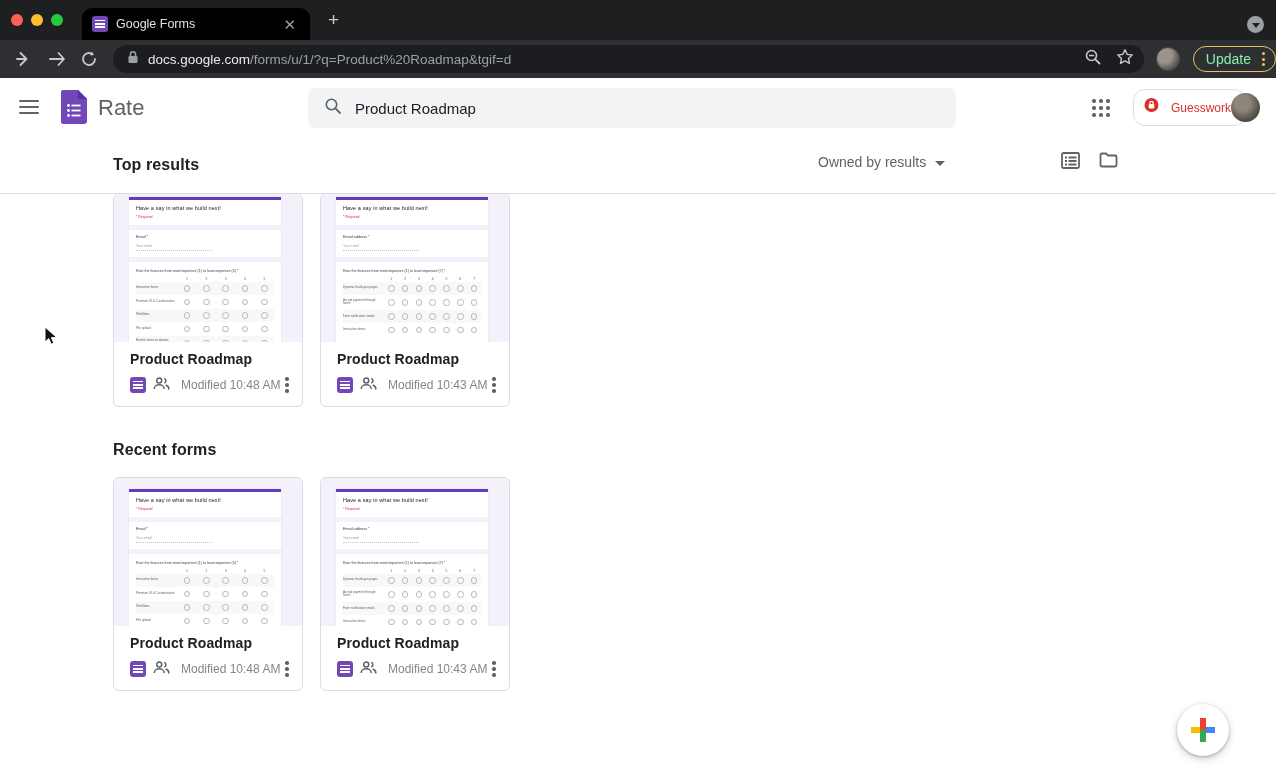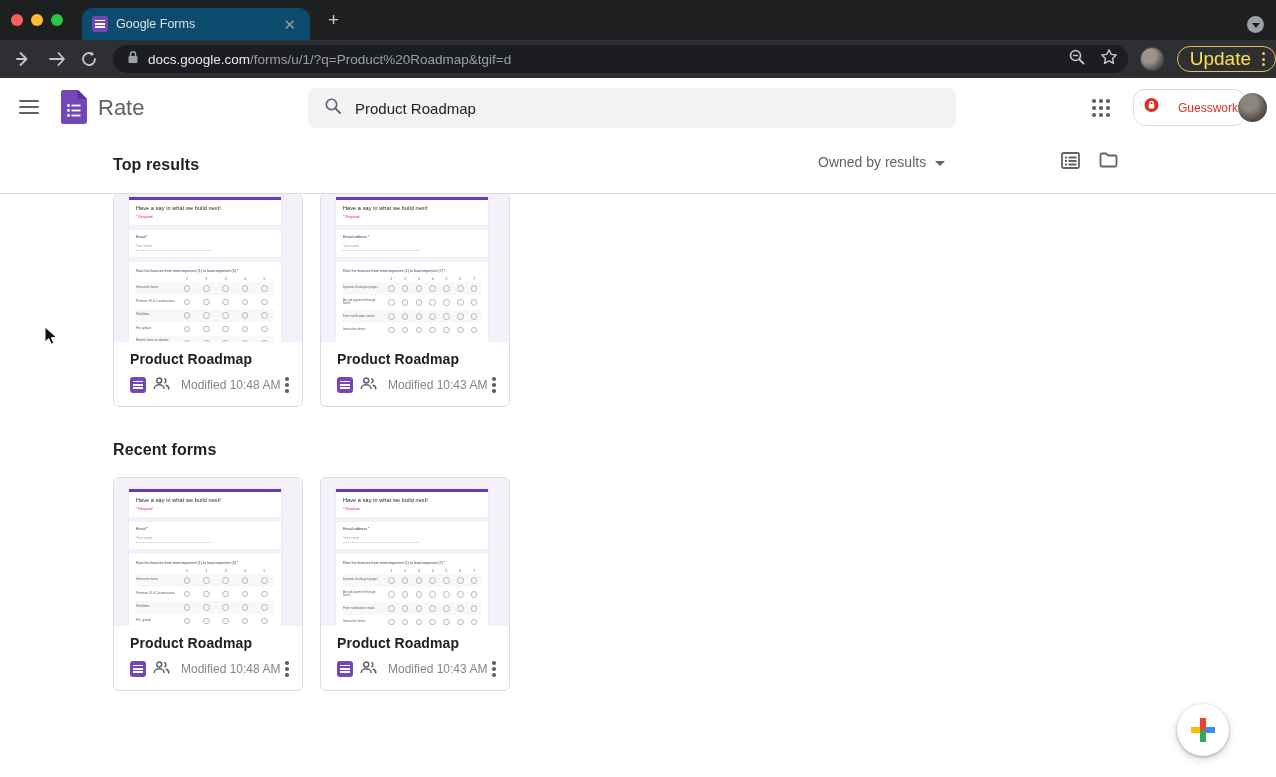--- a/index.html
+++ b/index.html
@@ -6,21 +6,21 @@
   html,body { background:#fff; }
   body { font-family:"Liberation Sans", sans-serif; }
   #canvas { position:relative; width:1276px; height:777px; overflow:hidden; background:#fff; }
 
   
   .tabstrip { position:absolute; left:0; top:0; width:1276px; height:40px; background:#1e1f21; }
   .traffic { position:absolute; top:14px; width:12px; height:12px; border-radius:50%; }
   .t-red { left:11px; background:#ff5f57; }
   .t-yellow { left:31px; background:#febc2e; }
   .t-green { left:51px; background:#28c840; }
-  .tab { position:absolute; left:82px; top:8px; width:228px; height:32px; background:#0c4a6e;
+  .tab { position:absolute; left:82px; top:8px; width:228px; height:32px; background:#000000;
          border-radius:10px 10px 0 0; display:flex; align-items:center; padding:0 10px; }
   .favicon { width:16px; height:16px; border-radius:3px; background:#7248b9; position:relative; flex:0 0 16px; }
   .favicon::before { content:""; position:absolute; left:3px; top:4px; width:10px; height:8px;
     background:linear-gradient(#fff 0 1.5px, transparent 1.5px 3.2px, #fff 3.2px 4.7px, transparent 4.7px 6.4px, #fff 6.4px 7.9px, transparent 7.9px); }
   .tab-title { color:#dfe1e5; font-size:12.5px; margin-left:8px; flex:1; white-space:nowrap; overflow:hidden; }
   .tab-close { color:#9aa0a6; font-size:15px; line-height:1; cursor:default; padding:2px 4px; }
   .newtab { position:absolute; left:328px; top:12px; color:#c6c8cb; font-size:19px; line-height:16px; }
   .tab-search-btn { position:absolute; right:12px; top:16px; width:17px; height:17px; border-radius:50%;
     background:#9aa0a6; display:flex; align-items:center; justify-content:center; }
   .tab-search-btn::before { content:""; border-left:4px solid transparent; border-right:4px solid transparent; border-top:5px solid #1e1f21; margin-top:1px; }
@@ -32,39 +32,39 @@
              display:flex; align-items:center; padding:0 10px 0 14px; }
   .lock-icon { flex:0 0 auto; margin-right:9px; }
   .url { font-size:13.5px; white-space:nowrap; overflow:hidden; flex:1; }
   .url .domain { color:#e8eaed; }
   .url .path { color:#9aa0a6; }
   .omni-right { display:flex; align-items:center; gap:14px; margin-left:8px; }
   .avatar-sm { width:24px; height:24px; border-radius:50%; margin-left:12px;
     background:radial-gradient(circle at 35% 35%, #9c948a 0 35%, #5c564e 70%, #3b372f); border:1px solid #4a4b4e; flex:0 0 auto; }
   .update-pill { margin-left:13px; height:26px; border:1.5px solid #e8bf5c; border-radius:13px;
     display:flex; align-items:center; padding:0 8px 0 12px; color:#f3c553; }
-  .update-label { font-size:19px; color:#fde047; }
+  .update-label { font-size:14px; color:#86efac; }
   .kebab-gold { display:inline-flex; flex-direction:column; gap:2.5px; margin-left:9px; padding:2px; }
   .kebab-gold i { width:3px; height:3px; border-radius:50%; background:#f3c553; }
 
   
   .appbar { position:absolute; left:0; top:78px; width:1276px; height:58px; background:#fff; }
   .hamburger { position:absolute; left:19px; top:99px; width:20px; height:16px; display:flex; flex-direction:column; justify-content:space-between; padding:1px 0; }
   .hamburger i { height:2px; background:#5f6368; border-radius:1px; }
   .forms-logo { position:absolute; left:61px; top:90px; }
   .app-name { position:absolute; left:98px; top:95px; font-size:22px; color:#5f6368; }
   .searchbar { position:absolute; left:308px; top:88px; width:648px; height:40px; background:#f1f3f4; border-radius:8px;
     display:flex; align-items:center; padding:0 16px; }
   .search-text { font-size:15px; color:#202124; margin-left:13px; }
   .apps-grid { position:absolute; left:1092px; top:99px; width:18px; height:18px;
     display:grid; grid-template-columns:repeat(3,1fr); gap:3px; }
   .apps-grid i { width:3.6px; height:3.6px; border-radius:50%; background:#5f6368; }
   .account-pill { position:absolute; left:1133px; top:89px; width:113px; height:37px; border:1px solid #dadce0;
     border-radius:12px; display:flex; align-items:center; padding:0 4px 0 9px; background:#fff; }
-  .gw-label { font-size:12px; color:#d93025; margin-left:18px; flex:1; }
+  .gw-label { font-size:12px; color:#d93025; margin-left:11px; flex:1; }
   .avatar-lg { width:29px; height:29px; border-radius:50%;
     background:radial-gradient(circle at 40% 35%, #8d867c 0 30%, #55504a 65%, #35322c); flex:0 0 29px; }
 
   
   .section-title { position:absolute; font-size:16px; font-weight:700; color:#202124; letter-spacing:.1px; }
   .owned-by { position:absolute; left:818px; top:154px; display:flex; align-items:center; font-size:14px; color:#5f6368; }
   .caret { width:0; height:0; border-left:5px solid transparent; border-right:5px solid transparent; border-top:5px solid #5f6368; margin-left:9px; margin-top:2px; }
   .view-btn { position:absolute; top:152px; }
   .divider { position:absolute; left:0; top:193px; width:1276px; height:1px; background:#dadce0; z-index:5; }
 

